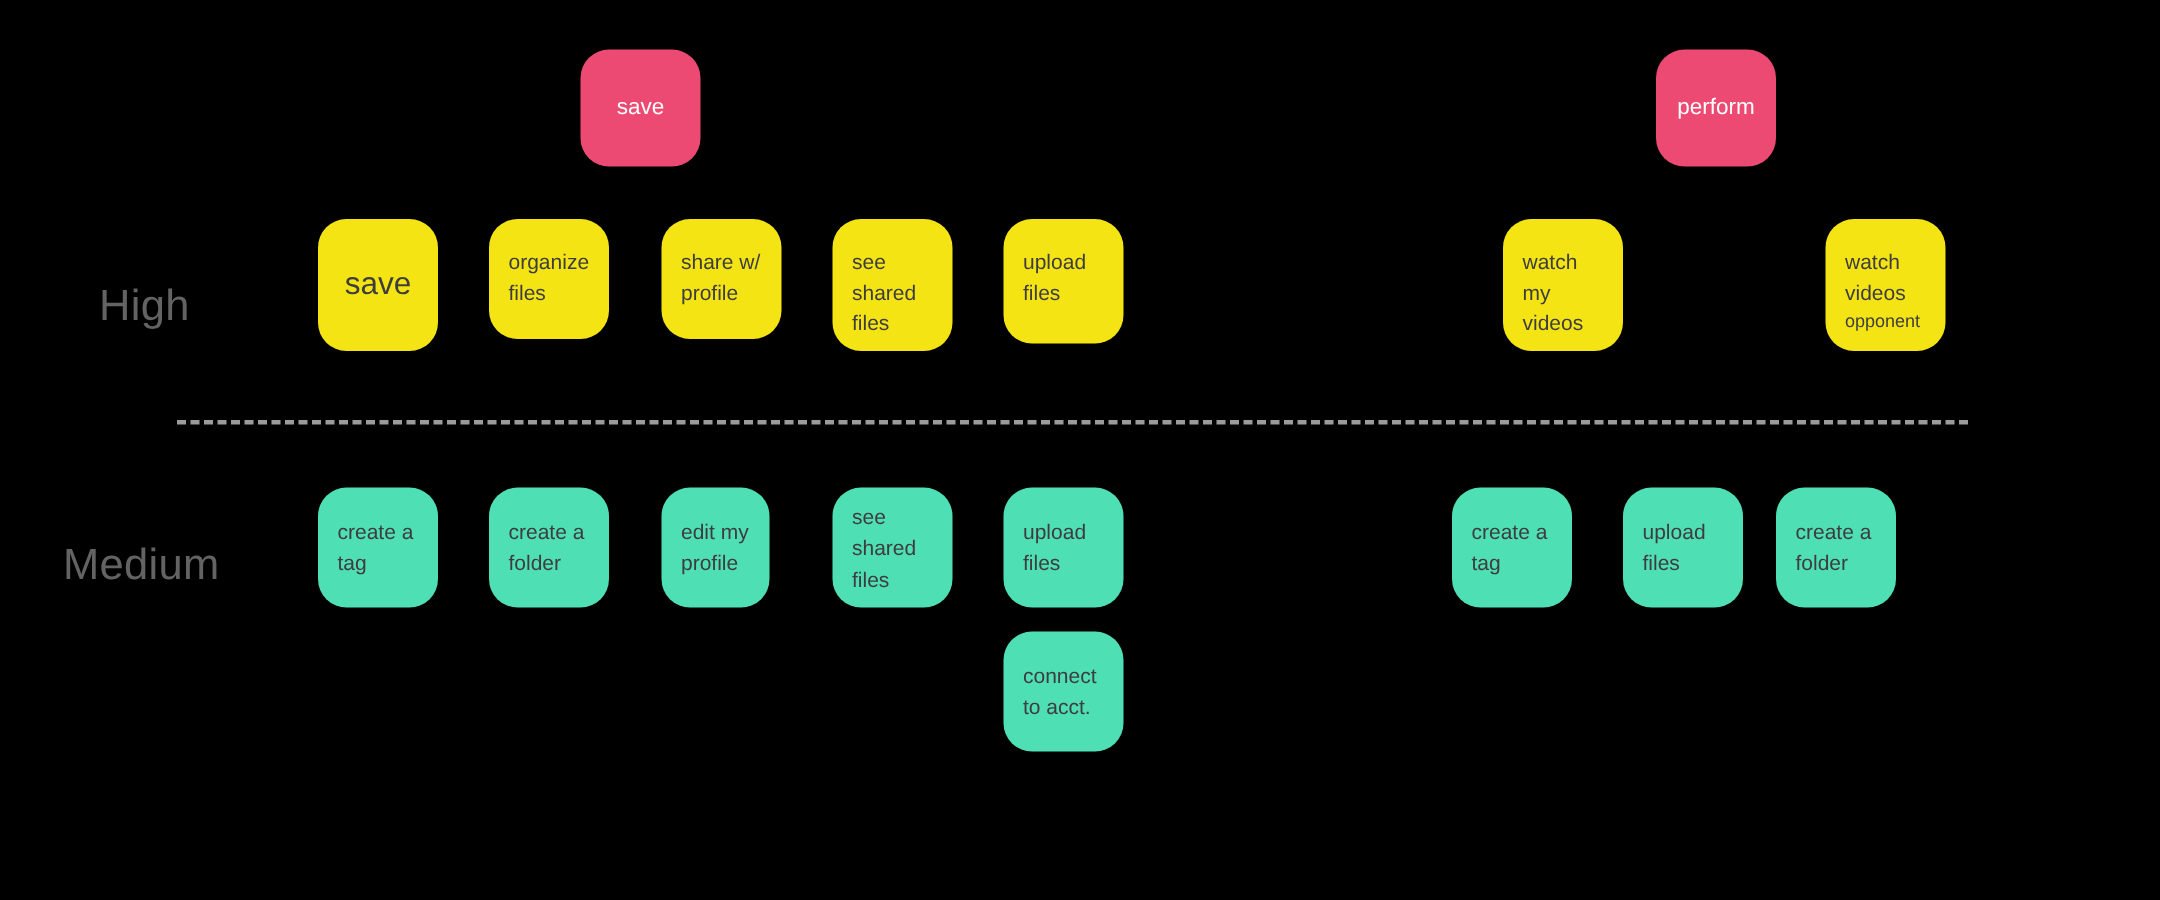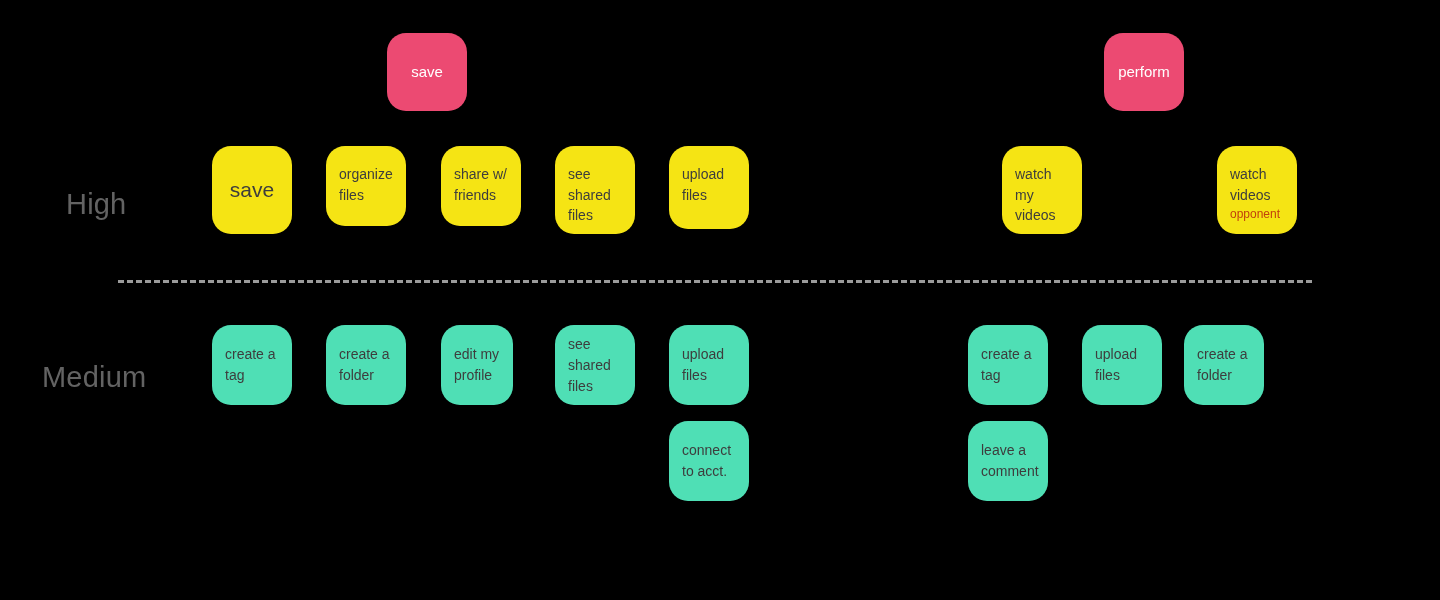--- a/index.html
+++ b/index.html
@@ -91,21 +91,21 @@
     padding: 0;
   }
   .card.emph .txt {
     font-size: 21px;
     text-align: center;
   }
   .sub {
     display: block;
     font-size: 12px;
     line-height: 1.55;
-    color: #c2410c;
+    color: #404040;
   }
 </style>
 </head>
 <body>
 
 <div id="board">
     <div class="row-label" style="left: 66px; top: 178px; margin-top: 12px;">High</div>
     <div class="row-label" style="left: 42px; top: 363px;">Medium</div>
     <div class="divider" style="left: 118px; top: 280px; width: 1194px;"></div>
     <div class="card epic" style="left: 387px; top: 33px; width: 80px; height: 78px;">
@@ -116,21 +116,21 @@
     </div>
     <div class="card high emph" style="left: 212px; top: 146px; width: 80px; height: 88px;">
       <span class="txt">save</span>
     </div>
     <div class="card high" style="left: 326px; top: 146px; width: 80px; height: 80px;">
       <span class="txt">organize
 files</span>
     </div>
     <div class="card high" style="left: 441px; top: 146px; width: 80px; height: 80px;">
       <span class="txt">share w/
-friends</span>
+profile</span>
     </div>
     <div class="card high" style="left: 555px; top: 146px; width: 80px; height: 88px;">
       <span class="txt">see
 shared
 files</span>
     </div>
     <div class="card high" style="left: 669px; top: 146px; width: 80px; height: 83px;">
       <span class="txt">upload
 files</span>
     </div>
@@ -174,17 +174,13 @@
 files</span>
     </div>
     <div class="card medium" style="left: 1184px; top: 325px; width: 80px; height: 80px;">
       <span class="txt">create a
 folder</span>
     </div>
     <div class="card medium" style="left: 669px; top: 421px; width: 80px; height: 80px;">
       <span class="txt">connect
 to acct.</span>
     </div>
-    <div class="card medium" style="left: 968px; top: 421px; width: 80px; height: 80px;">
-      <span class="txt">leave a
-comment</span>
-    </div>
   </div>
 
 </body></html>

